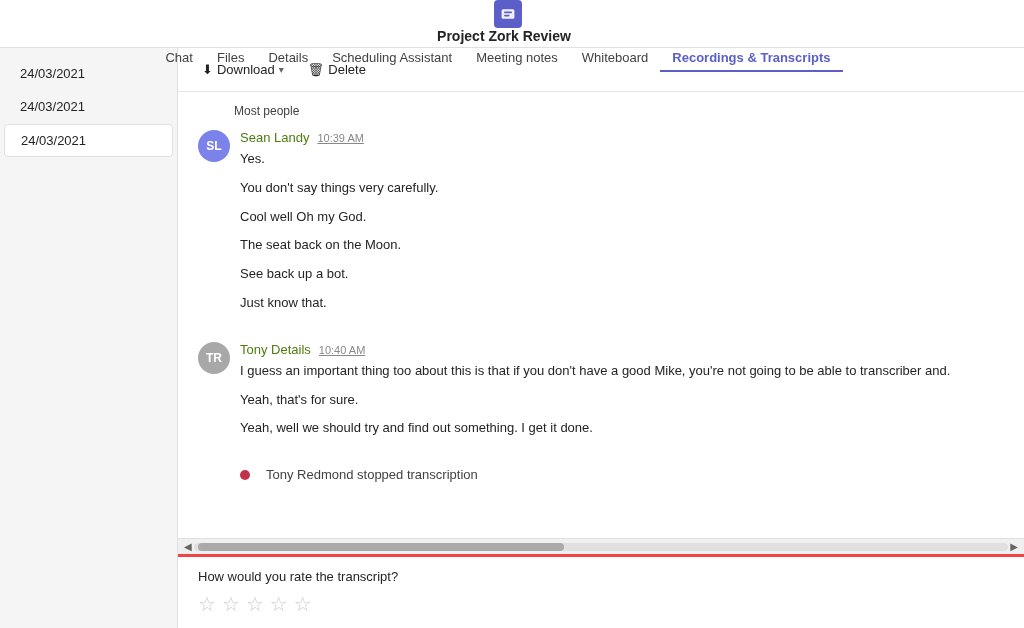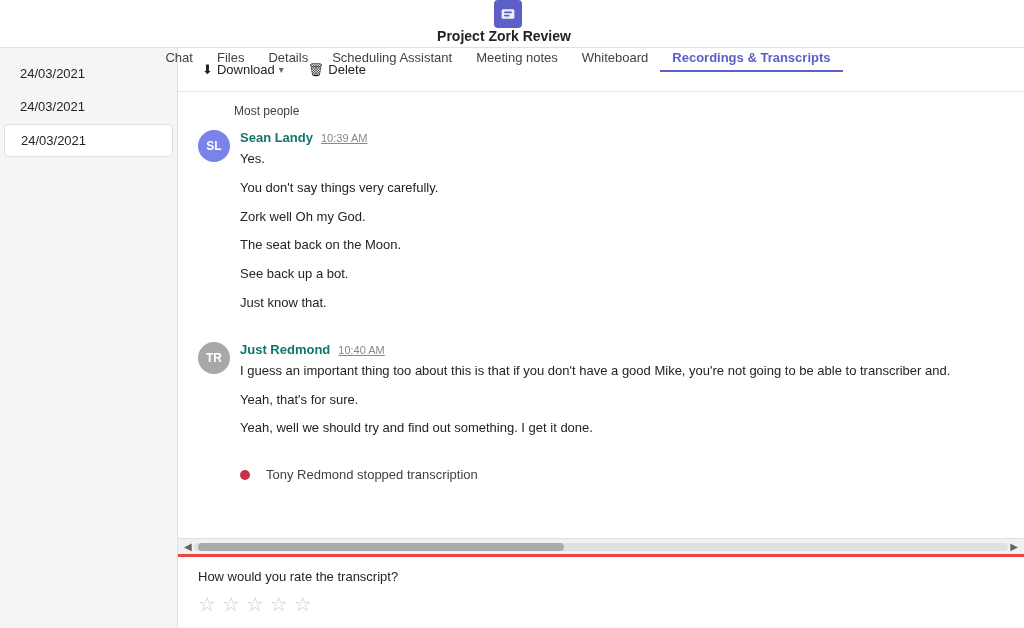--- a/index.html
+++ b/index.html
@@ -88,21 +88,21 @@
       width: 32px; height: 32px; border-radius: 50%; background: #c8c8c8;
       flex-shrink: 0; overflow: hidden; display: flex; align-items: center; justify-content: center;
       font-size: 12px; font-weight: 600; color: #fff;
     }
     .avatar.sean { background: #7b83eb; }
     .avatar.tony { background: #a8a8a8; }
     .message-content { flex: 1; }
     .message-header {
       display: flex; align-items: baseline; gap: 8px; margin-bottom: 4px;
     }
-    .sender-name { font-weight: 700; font-size: 13px; color: #0f766e; }
+    .sender-name { font-weight: 400; font-size: 13px; color: #4d7c0f; }
     .message-time { font-size: 11px; color: #888; text-decoration: underline; }
     .message-text { font-size: 13px; color: #242424; line-height: 1.6; }
     .message-line { margin-bottom: 8px; }
 
     .stop-notice {
       display: flex; align-items: center; gap: 16px; margin: 8px 0 8px 42px;
       font-size: 13px; color: #424242;
     }
     .red-dot {
       width: 10px; height: 10px; border-radius: 50%; background: #c4314b; flex-shrink: 0;
@@ -192,35 +192,35 @@
           <span>SL</span>
         </div>
         <div class="message-content">
           <div class="message-header">
             <span class="sender-name">Sean Landy</span>
             <span class="message-time">10:39 AM</span>
           </div>
           <div class="message-text">
             <div class="message-line">Yes.</div>
             <div class="message-line">You don't say things very carefully.</div>
-            <div class="message-line">Zork well Oh my God.</div>
+            <div class="message-line">Cool well Oh my God.</div>
             <div class="message-line">The seat back on the Moon.</div>
             <div class="message-line">See back up a bot.</div>
             <div class="message-line">Just know that.</div>
           </div>
         </div>
       </div>
 
       <div class="message-block">
         <div class="avatar tony">
           <span>TR</span>
         </div>
         <div class="message-content">
           <div class="message-header">
-            <span class="sender-name">Just Redmond</span>
+            <span class="sender-name">Tony Details</span>
             <span class="message-time">10:40 AM</span>
           </div>
           <div class="message-text">
             <div class="message-line">I guess an important thing too about this is that if you don't have a good Mike, you're not going to be able to transcriber and.</div>
             <div class="message-line">Yeah, that's for sure.</div>
             <div class="message-line">Yeah, well we should try and find out something. I get it done.</div>
           </div>
         </div>
       </div>
 

